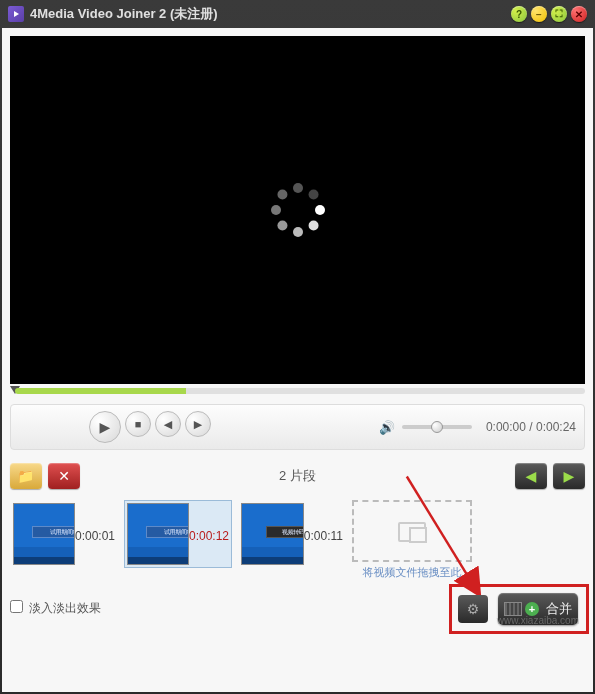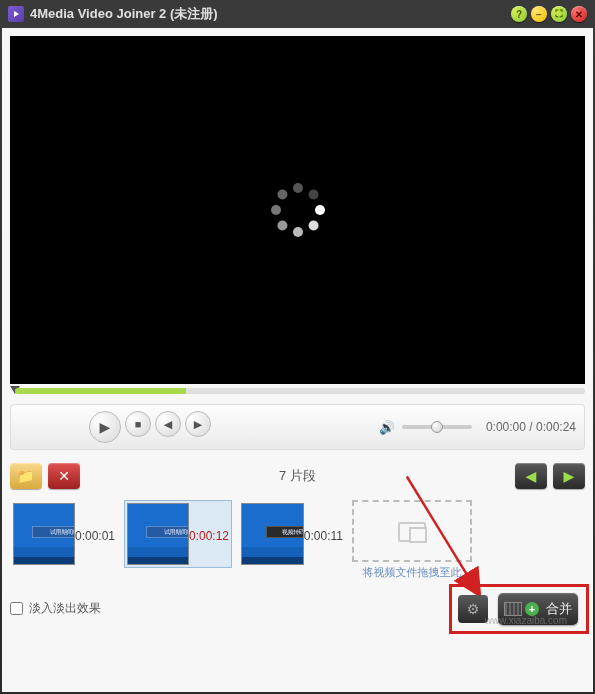--- a/index.html
+++ b/index.html
@@ -183,21 +183,21 @@
 .red-arrow {
   position:absolute; left:380px; top:-30px;
   width:110px; height:130px; pointer-events:none;
 }
 .bottom-row {
   margin: 20px 8px 8px 8px;
   display:flex; align-items:center;
   position: relative;
   height: 40px;
 }
-.fade-check { display:flex; align-items:center; gap:6px; font-size:12px; color:#555; }
+.fade-check { display:flex; gap:6px; font-size:12px; color:#555; }
 .fade-check input { width:13px; height:13px; }
 .merge-area {
   position:absolute; right:-4px; bottom:-6px;
   border: 3px solid #d02020;
   padding: 6px 8px 6px 6px;
   display:flex; align-items:center; gap:10px;
 }
 .settings-btn {
   width:30px;height:28px;border-radius:4px;
   background:linear-gradient(to bottom,#5a5a5a,#2a2a2a);
@@ -216,21 +216,21 @@
   background:#4caf50;color:#fff;font-size:11px;font-weight:bold;
   display:flex;align-items:center;justify-content:center;
   position:relative; left:-2px;
 }
 .merge-btn .film-icon{
   width:18px;height:14px;border:1px solid #888;
   background:repeating-linear-gradient(to right,#666 0,#666 2px,#444 2px,#444 4px);
   position:relative;
 }
 .watermark {
-  position:absolute; right:18px; bottom:2px;
+  position:absolute; right:6px; bottom:2px;
   font-size:10px; color:rgba(140,140,140,0.6);
   font-family: Arial;
 }
 </style>
 </head>
 <body>
 
 <div class="window">
 
   <div class="title-bar">
@@ -280,21 +280,21 @@
       </div>
     </div>
 
     <div class="clip-toolbar">
       <div class="tool-btn tool-add">
         <span>📁</span>
       </div>
       <div class="tool-btn tool-del">
         <span>✕</span>
       </div>
-      <div class="clip-count">7 片段</div>
+      <div class="clip-count">2 片段</div>
       <div class="nav-group">
         <div class="tool-btn tool-nav">◀</div>
         <div class="tool-btn tool-nav">▶</div>
       </div>
     </div>
 
     <div class="clip-strip">
       <div class="clip">
         <div class="thumb">
           <div class="wall-text">试用期间格式</div>

